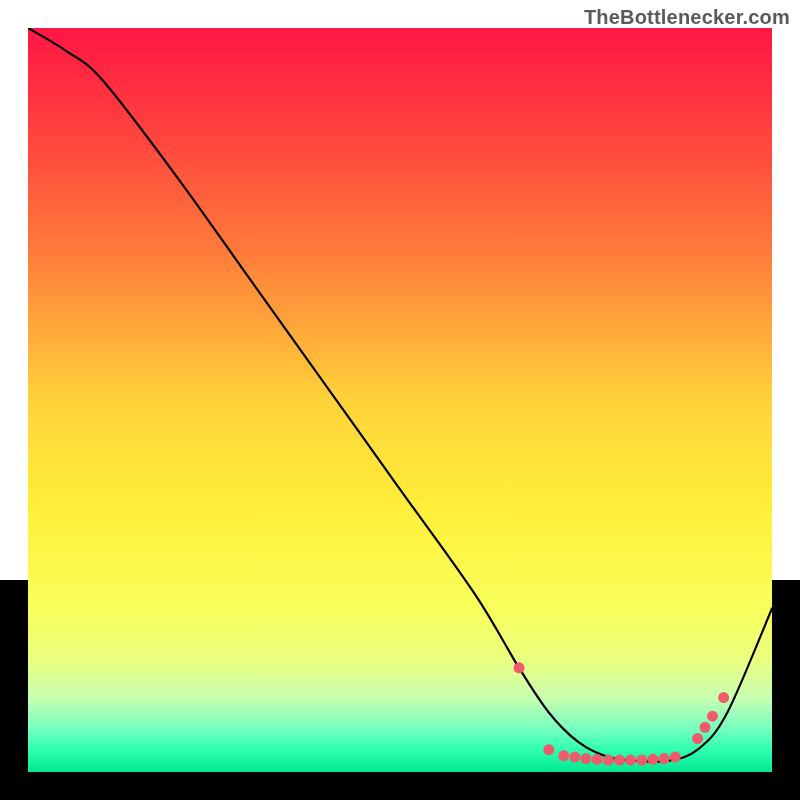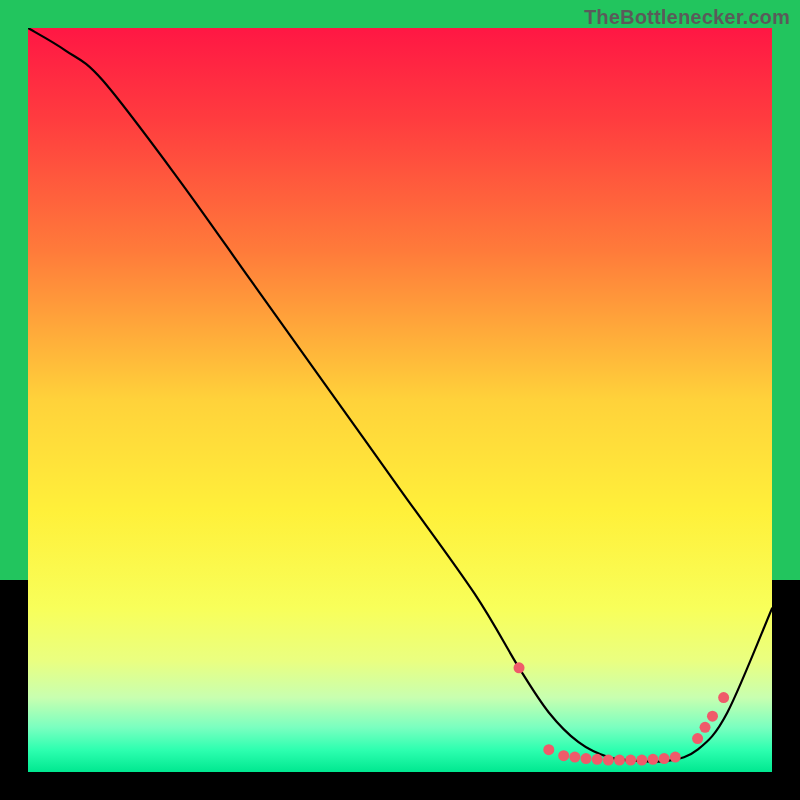--- a/index.html
+++ b/index.html
@@ -1,21 +1,21 @@
 <!DOCTYPE html>
 <html><head>
 <meta charset="utf-8">
 <style>
   * { margin: 0; padding: 0; box-sizing: border-box; }
   html, body { width: 800px; height: 800px; overflow: hidden; background: #000; }
   .frame {
     position: relative;
     width: 800px;
     height: 580px;
-    background: #22c55e;
+    background: #ffffff;
   }
   .plot-area {
     position: absolute;
     left: 28px;
     top: 28px;
     width: 744px;
     height: 744px;
     overflow: hidden;
   }
   .attribution {

